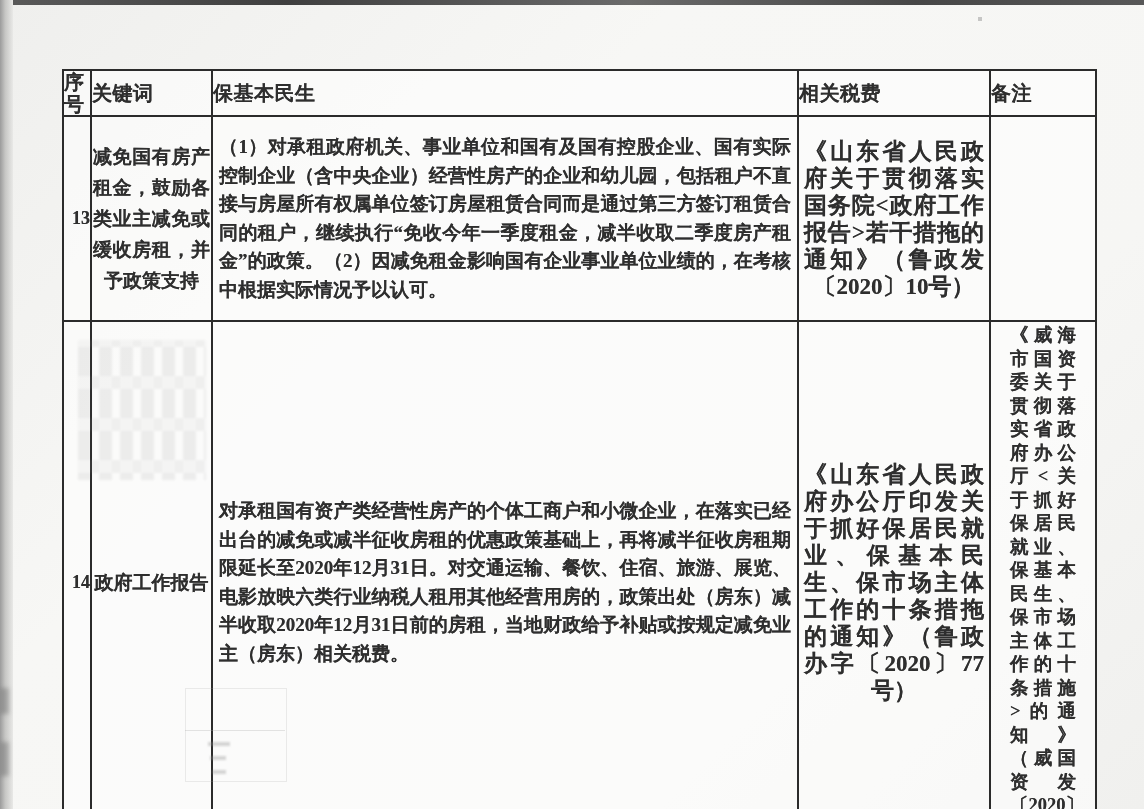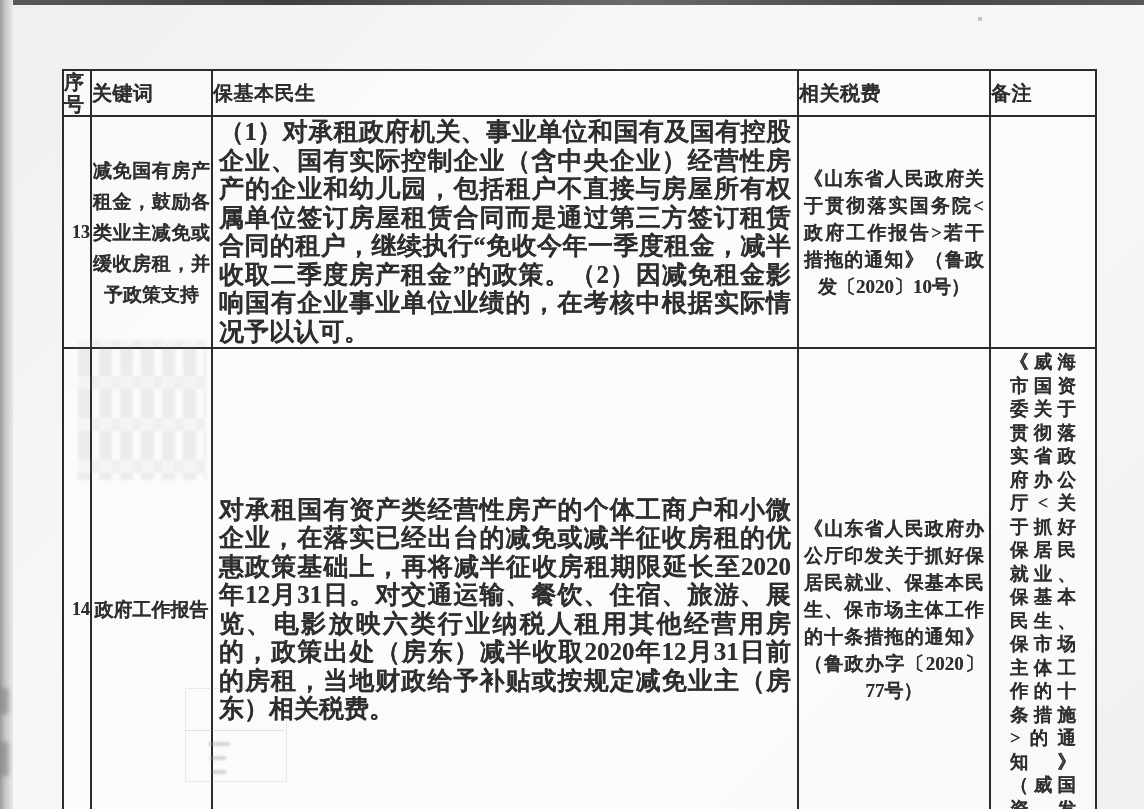--- a/index.html
+++ b/index.html
@@ -45,25 +45,25 @@
   }
   td.cell-no{
     font-size:18px;text-align:right;padding:0;
     font-family:"Liberation Serif","DejaVu Serif",serif;
   }
   td.cell-keyword{
     font-size:19px;line-height:31px;padding:2px 1px;
     text-align:justify;text-align-last:center;
   }
   td.cell-content{
-    font-size:25px;line-height:28.5px;padding:1px 6px;
+    font-size:19px;line-height:28.5px;padding:16px 6px;
     text-align:justify;text-align-last:left;
   }
   td.cell-source{
-    font-size:19px;line-height:27px;padding:2px 5px;
+    font-size:23px;line-height:27px;padding:2px 5px;
     text-align:justify;text-align-last:center;
   }
   td.cell-remark{
     font-size:18.5px;line-height:23.5px;padding:2px 19px;
     text-align:justify;text-align-last:left;
   }
 
   
   .ghost-text{
     position:absolute;left:78px;top:340px;width:128px;height:140px;

